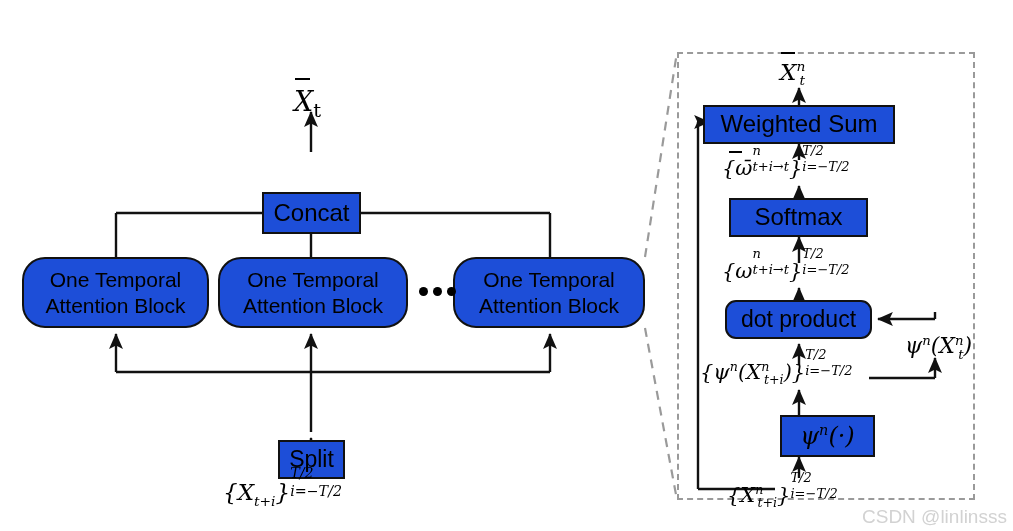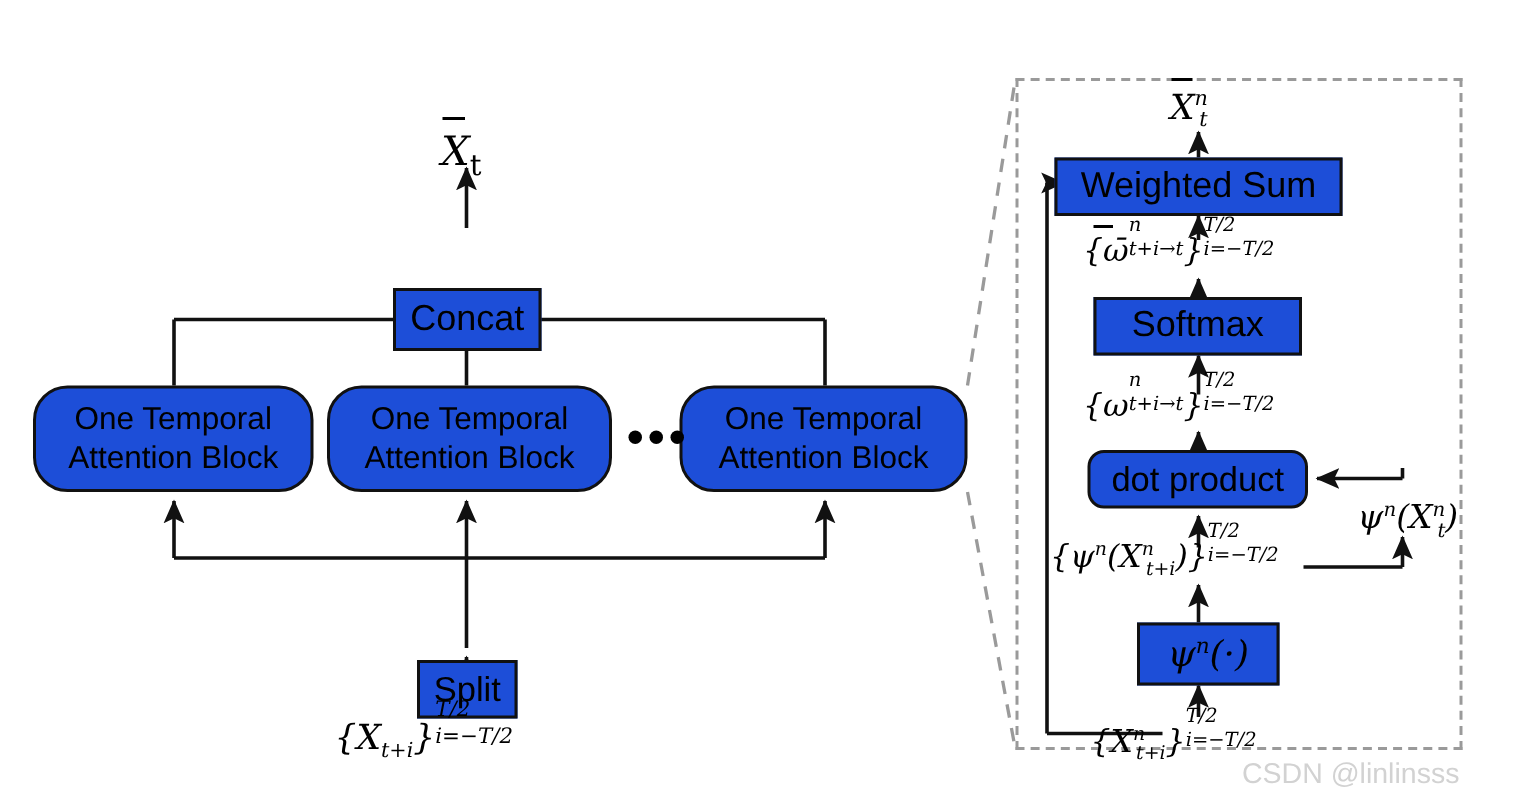--- a/index.html
+++ b/index.html
@@ -239,23 +239,23 @@
   </div>
 
   <div class="label math" style="left:905px; top:333px; font-size:22px;">
     <span>ψ</span><sup class="tiny">n</sup><span>(X</span><sup class="tiny">n</sup><sub class="tiny" style="margin-left:-0.40em;">t</sub><span>)</span>
   </div>
 
   <div class="label math" style="left:700px; top:355px; font-size:21px;">
     <span>{ψ</span><sup class="tiny">n</sup><span>(X</span><sup class="tiny">n</sup><sub class="tiny" style="margin-left:-0.42em;">t+i</sub><span>)}</span><span class="subsup"><span class="sup">T/2</span><span class="sub">i=−T/2</span></span>
   </div>
 
-  <div class="node-box" style="left:758px; top:415px; width:95px; height:42px; font-size:24px;">
+  <div class="node-box" style="left:780px; top:415px; width:95px; height:42px; font-size:24px;">
     <span class="math"><span>ψ</span><sup class="tiny">n</sup><span>(·)</span></span>
   </div>
 
   <div class="label math" style="left:727px; top:478px; font-size:21px;">
     <span>{X</span><sup class="tiny">n</sup><sub class="tiny" style="margin-left:-0.48em;">t+i</sub><span>}</span><span class="subsup"><span class="sup">T/2</span><span class="sub">i=−T/2</span></span>
   </div>
 
-  <div class="watermark" style="left:828px; top:506px; font-size:19px;">CSDN @linlinsss</div>
+  <div class="watermark" style="left:862px; top:506px; font-size:19px;">CSDN @linlinsss</div>
 
 </div>
 
 </body></html>

